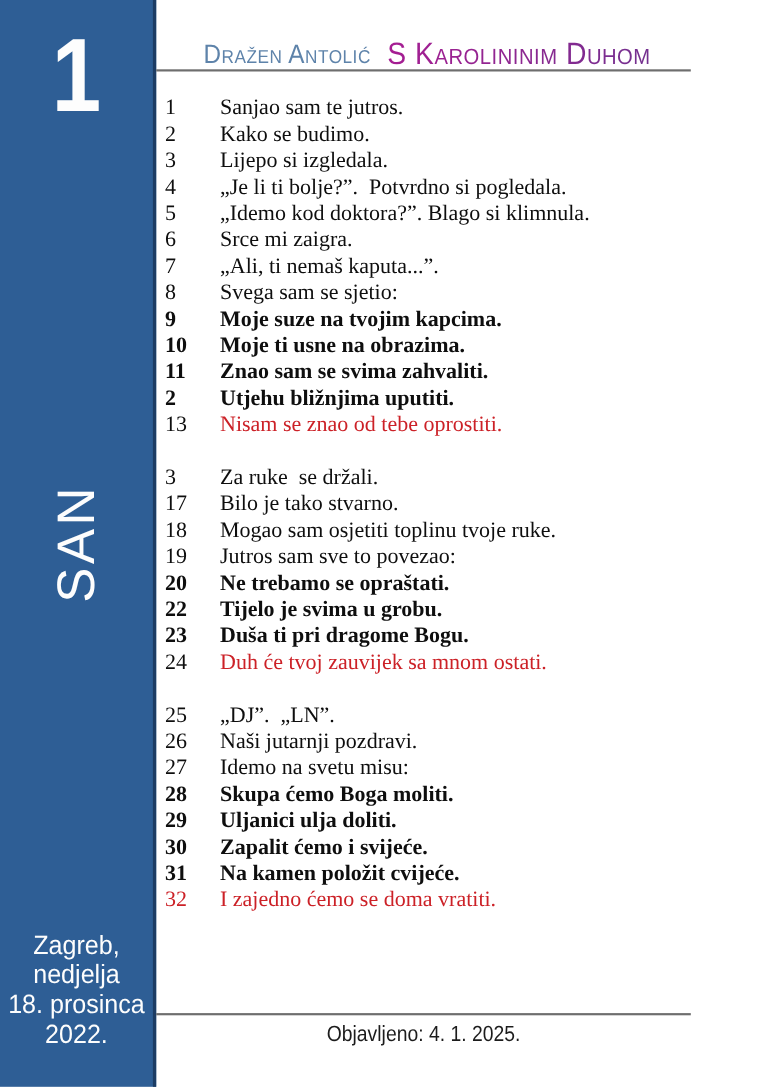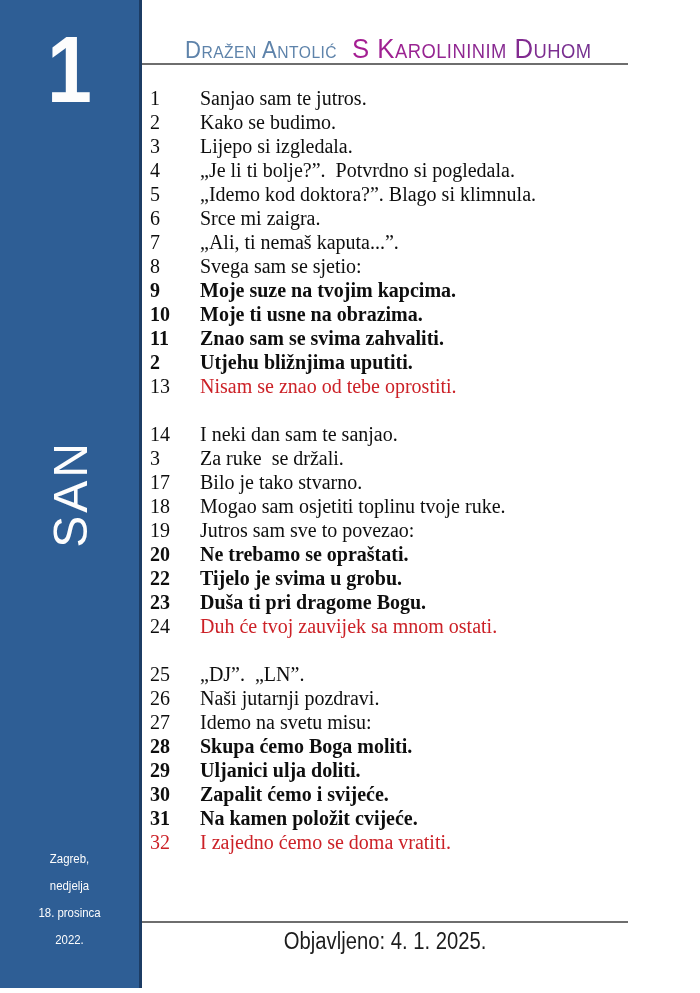--- a/index.html
+++ b/index.html
@@ -34,21 +34,21 @@
   }
   .vertical-label{
     position:absolute;left:70px;top:494px;
     font-family:"Liberation Sans", sans-serif;font-weight:500;
     font-size:48px;letter-spacing:3px;color:#fdfdfd;white-space:nowrap;
     transform:translate(-50%,-50%) rotate(-90deg);
   }
   .place-date{
     position:absolute;left:0;top:846px;width:139px;text-align:center;
     font-family:"Liberation Sans", sans-serif;font-weight:500;
-    font-size:12px;line-height:27px;color:#fdfdfd;
+    font-size:24px;line-height:27px;color:#fdfdfd;
   }
   .place-date .pd-line{transform:scaleX(0.95);transform-origin:center;}
 
   
   .header-author{
     position:absolute;left:185px;top:38px;
     font-family:"Liberation Sans", sans-serif;
     font-variant:small-caps;font-size:24px;line-height:1;white-space:nowrap;
     letter-spacing:0.5px;color:var(--author-color);
     transform:scaleX(0.92);transform-origin:left top;
@@ -78,21 +78,21 @@
   .line{position:relative;height:24px;line-height:24px;font-size:20px;}
   .line .num{position:absolute;left:8px;top:0;width:40px;text-align:left;}
   .line .text{display:block;margin-left:58px;white-space:pre-wrap;}
   .line.bold .num,.line.bold .text{font-weight:bold;}
   .line.red .text{color:var(--red);}
   .line.num-red .num{color:var(--red);}
 
   
   .published{
     position:absolute;left:142px;top:928px;width:486px;text-align:center;
-    font-family:"Liberation Sans", sans-serif;font-size:23px;line-height:1.2;
+    font-family:"Liberation Sans", sans-serif;font-size:20px;line-height:1.2;
     color:#1c1c1c;
   }
   .published .pub-inner{display:inline-block;transform:scaleX(0.88);transform-origin:center;}
 </style>
 </head>
 <body>
 
 <div class="page">
 
   <div class="sidebar">
@@ -160,24 +160,20 @@
           <span class="num">2</span>
           <span class="text">Utjehu bližnjima uputiti.</span>
         </div>
         <div class="line red">
           <span class="num">13</span>
           <span class="text">Nisam se znao od tebe oprostiti.</span>
         </div>
       </div>
       <div class="stanza">
         <div class="line">
-          <span class="num">14</span>
-          <span class="text">I neki dan sam te sanjao.</span>
-        </div>
-        <div class="line">
           <span class="num">3</span>
           <span class="text">Za ruke  se držali.</span>
         </div>
         <div class="line">
           <span class="num">17</span>
           <span class="text">Bilo je tako stvarno.</span>
         </div>
         <div class="line">
           <span class="num">18</span>
           <span class="text">Mogao sam osjetiti toplinu tvoje ruke.</span>

